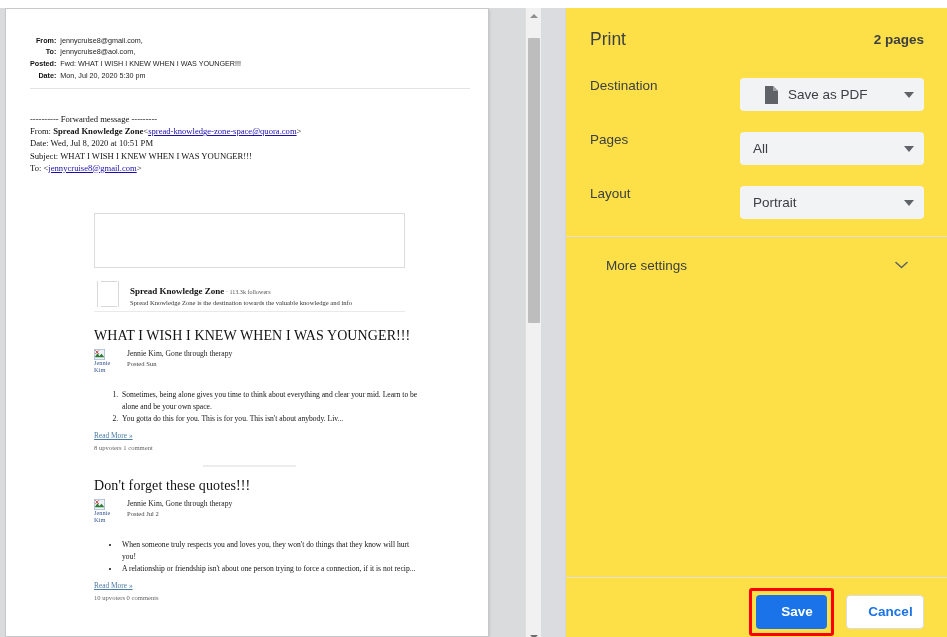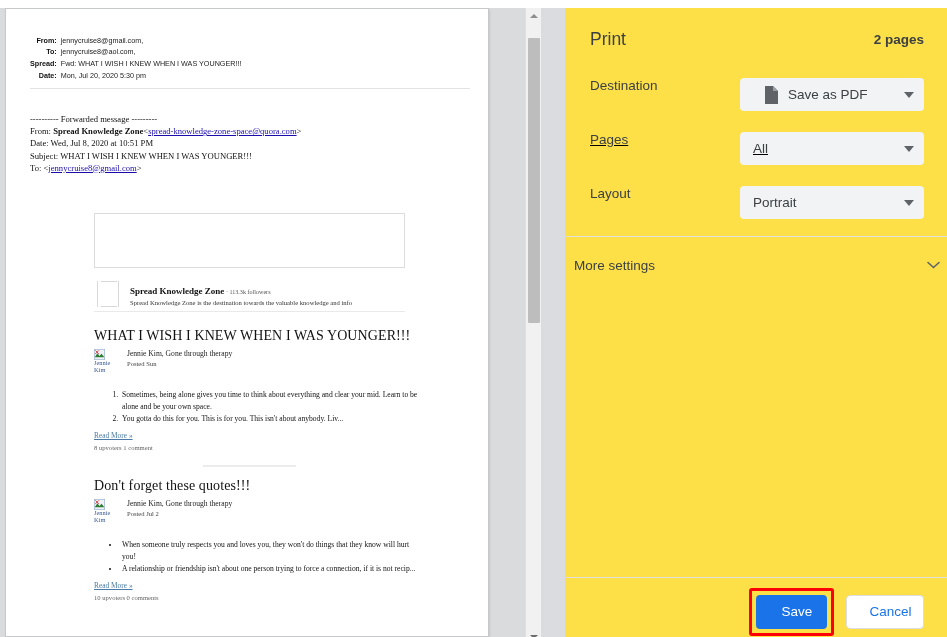--- a/index.html
+++ b/index.html
@@ -298,21 +298,21 @@
     left: 0; top: 228px;
     width: 382px; height: 1px;
     background: #e0e0e0;
   }
 
   .pp-more {
     position: absolute;
     left: 0; top: 240px;
     width: 382px; height: 34px;
     display: flex; align-items: center;
-    padding: 0 8px;
+    padding: 0 40px;
     cursor: pointer;
   }
   .pp-more-label {
     font-size: 13.5px;
     color: #3c4043;
   }
   .chev {
     margin-left: auto;
     width: 13px; height: 8px;
   }
@@ -336,21 +336,21 @@
   .btn-save-wrap {
     position: relative;
     display: inline-block;
     padding: 4px;
     border: 3px solid #fb0007;
     border-radius: 3px;
   }
   .btn {
     font-family: "Liberation Sans", sans-serif;
     font-size: 13.5px;
-    font-weight: normal;
+    font-weight: bold;
     border-radius: 4px;
     height: 34px;
     display: inline-flex;
     align-items: center;
     justify-content: center;
     cursor: pointer;
     white-space: nowrap;
     padding-left: 11px;
   }
   .btn-save {
@@ -380,21 +380,21 @@
           <tbody>
               <tr>
             <td class="k">From:</td>
             <td class="v">jennycruise8@gmail.com,</td>
           </tr>
           <tr>
             <td class="k">To:</td>
             <td class="v">jennycruise8@aol.com,</td>
           </tr>
           <tr>
-            <td class="k">Spread:</td>
+            <td class="k">Posted:</td>
             <td class="v">Fwd: WHAT I WISH I KNEW WHEN I WAS YOUNGER!!!</td>
           </tr>
           <tr>
             <td class="k">Date:</td>
             <td class="v">Mon, Jul 20, 2020 5:30 pm</td>
           </tr>
         </tbody>
           </table>
       </div>
       <div class="head-rule"></div>
@@ -502,21 +502,21 @@
       <div class="pp-select with-icon">
         <svg class="pp-doc-icon" viewBox="0 0 15 18">
           <path d="M1 0 h8 l5 5 v13 h-13 z" fill="#5f6368"></path>
           <path d="M9 0 l5 5 h-5 z" fill="#9aa0a6"></path>
         </svg>
         <div class="pp-select-value">Save as PDF</div>
         <div class="caret"></div>
       </div>
     </div>
 
-    <div class="pp-row" style="top:124px;text-decoration:underline;">
+    <div class="pp-row" style="top:124px;">
       <div class="pp-label">Pages</div>
       <div class="pp-select">
         <div class="pp-select-value">All</div>
         <div class="caret"></div>
       </div>
     </div>
 
     <div class="pp-row" style="top:178px;">
       <div class="pp-label">Layout</div>
       <div class="pp-select">

